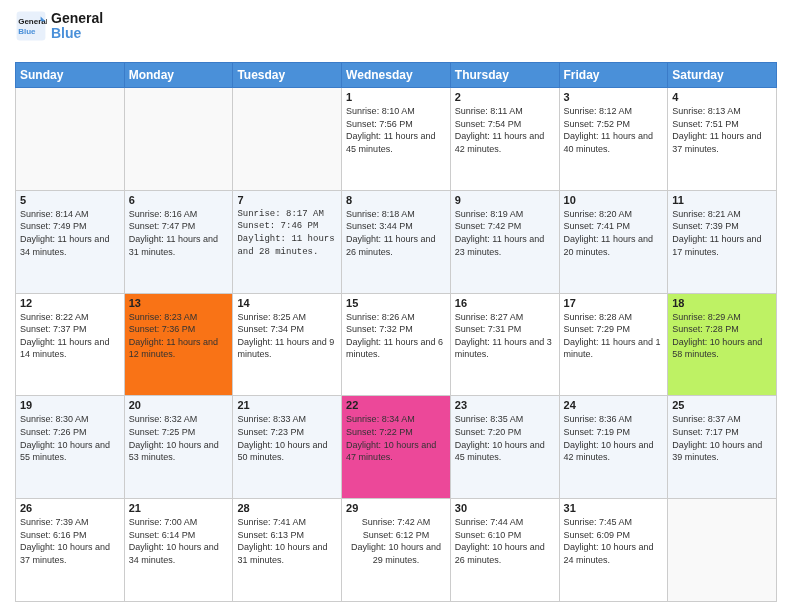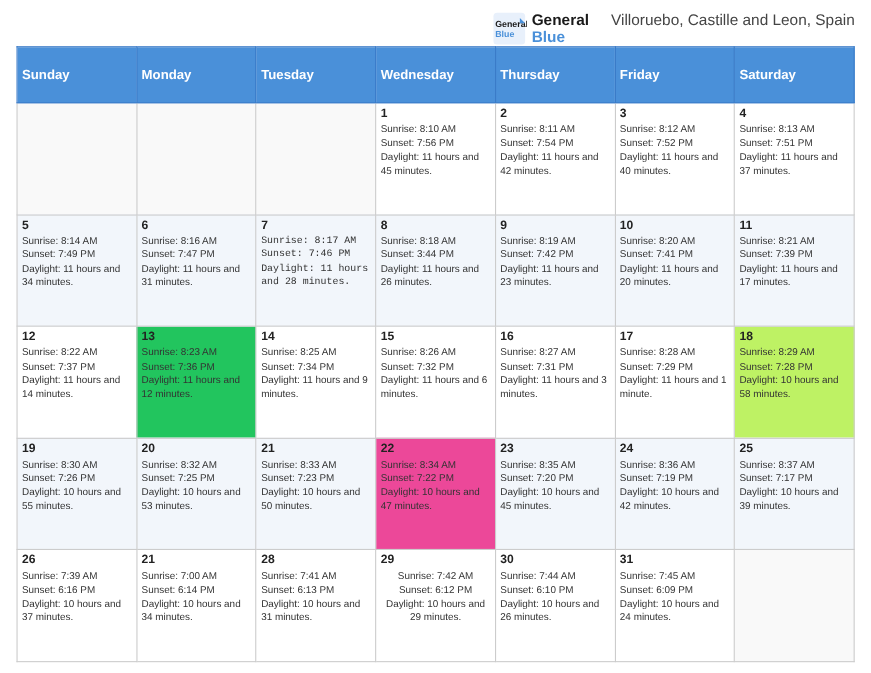--- a/index.html
+++ b/index.html
@@ -12,24 +12,23 @@
     }
     .page {
       width: 792px;
       height: 612px;
       padding: 10px 15px;
       display: flex;
       flex-direction: column;
     }
     .header {
       display: flex;
-      justify-content: flex-end;
+      justify-content: flex-start;
       align-items: flex-start;
-      margin-bottom: 0;
-      gap: 20px;
+      margin-bottom: 20px;
     }
     .logo {
       display: flex;
       align-items: center;
       gap: 4px;
     }
     .logo-icon {
       width: 32px;
       height: 32px;
     }
@@ -50,21 +49,21 @@
       border: 1px solid #ccc;
       border-collapse: collapse;
       width: 100%;
       table-layout: fixed;
     }
     .calendar th {
       background-color: #4a90d9;
       color: #fff;
       font-size: 12px;
       font-weight: bold;
-      padding: 18px 4px;
+      padding: 5px 4px;
       text-align: left;
       border: 1px solid #3a7bc8;
     }
     .calendar td {
       border: 1px solid #ccc;
       vertical-align: top;
       padding: 3px 4px;
       font-size: 9.5px;
       color: #222;
       height: 82px;
@@ -105,21 +104,20 @@
         <text x="4" y="18" font-family="Arial" font-weight="bold" font-size="10" fill="#1a1a1a">General</text>
         <text x="4" y="30" font-family="Arial" font-weight="bold" font-size="10" fill="#4a90d9">Blue</text>
         <polygon points="32,8 38,14 32,14" fill="#4a90d9"></polygon>
       </svg>
       <div style="display:flex;flex-direction:column;line-height:1.1;">
         <span style="font-size:14px;font-weight:bold;color:#1a1a1a;">General</span>
         <span style="font-size:14px;font-weight:bold;color:#4a90d9;">Blue</span>
       </div>
     </div>
     <div class="title-block">
-      <div class="location-title">Villoruebo, Castille and Leon, Spain</div>
     </div>
   </div>
 
   <table class="calendar">
     <thead>
       <tr>
       <th>Sunday</th>
           <th>Monday</th>
           <th>Tuesday</th>
           <th>Wednesday</th>
@@ -202,21 +200,21 @@
 Daylight: 11 hours and 17 minutes.</div>
           </td>
         </tr>
         <tr style="background: rgb(255, 255, 255);">
           <td style="background: rgb(255, 255, 255);">
             <span class="day-number">12</span>
             <div class="day-info" style="white-space: pre-line;">Sunrise: 8:22 AM
 Sunset: 7:37 PM
 Daylight: 11 hours and 14 minutes.</div>
           </td>
-          <td style="background: #22c55e;">
+          <td style="background: #f97316;">
             <span class="day-number">13</span>
             <div class="day-info" style="white-space: pre-line;">Sunrise: 8:23 AM
 Sunset: 7:36 PM
 Daylight: 11 hours and 12 minutes.</div>
           </td>
           <td style="background: rgb(255, 255, 255);">
             <span class="day-number">14</span>
             <div class="day-info" style="white-space: pre-line;">Sunrise: 8:25 AM
 Sunset: 7:34 PM
 Daylight: 11 hours and 9 minutes.</div>

